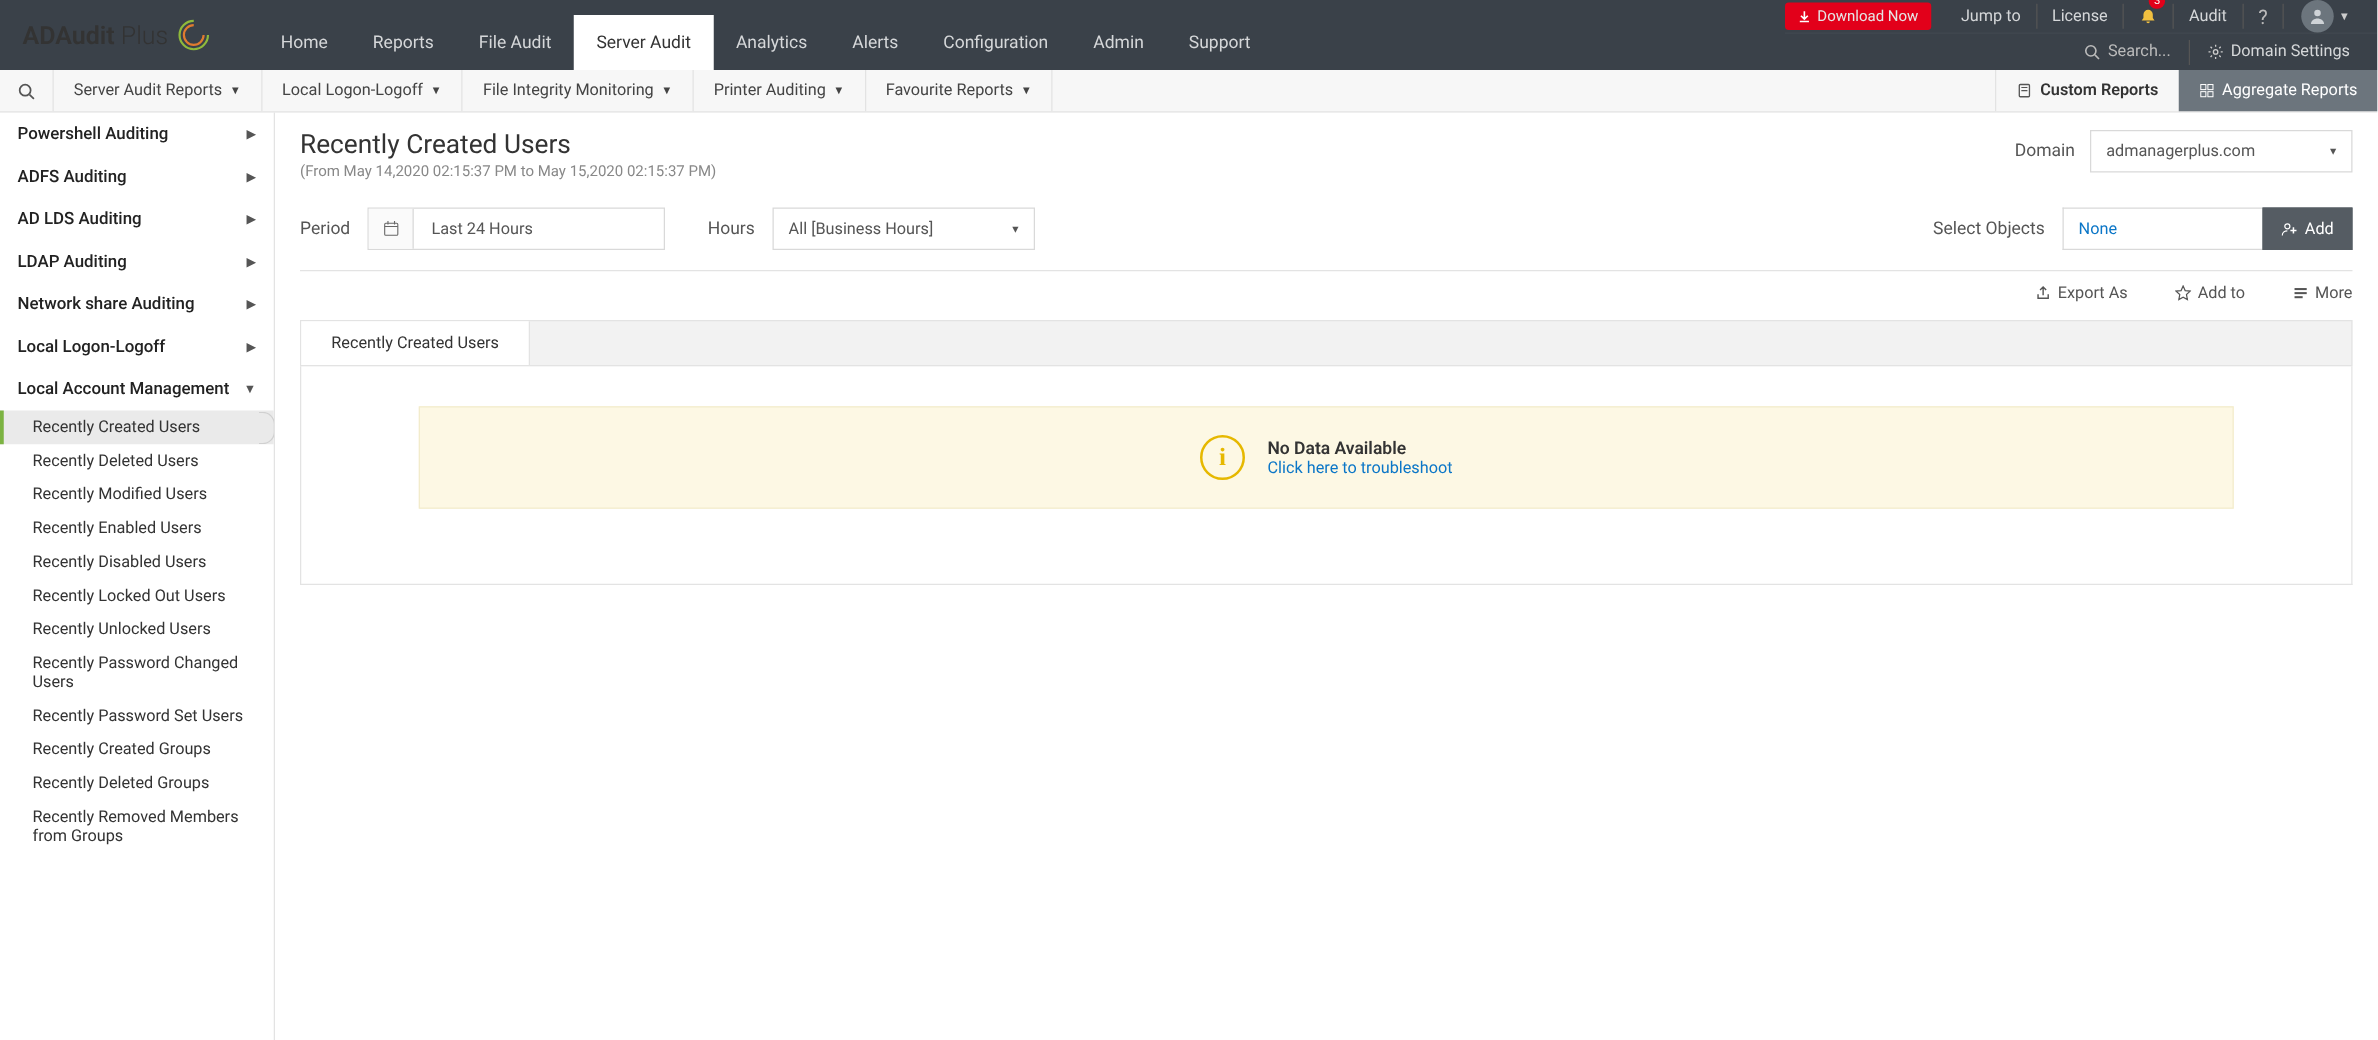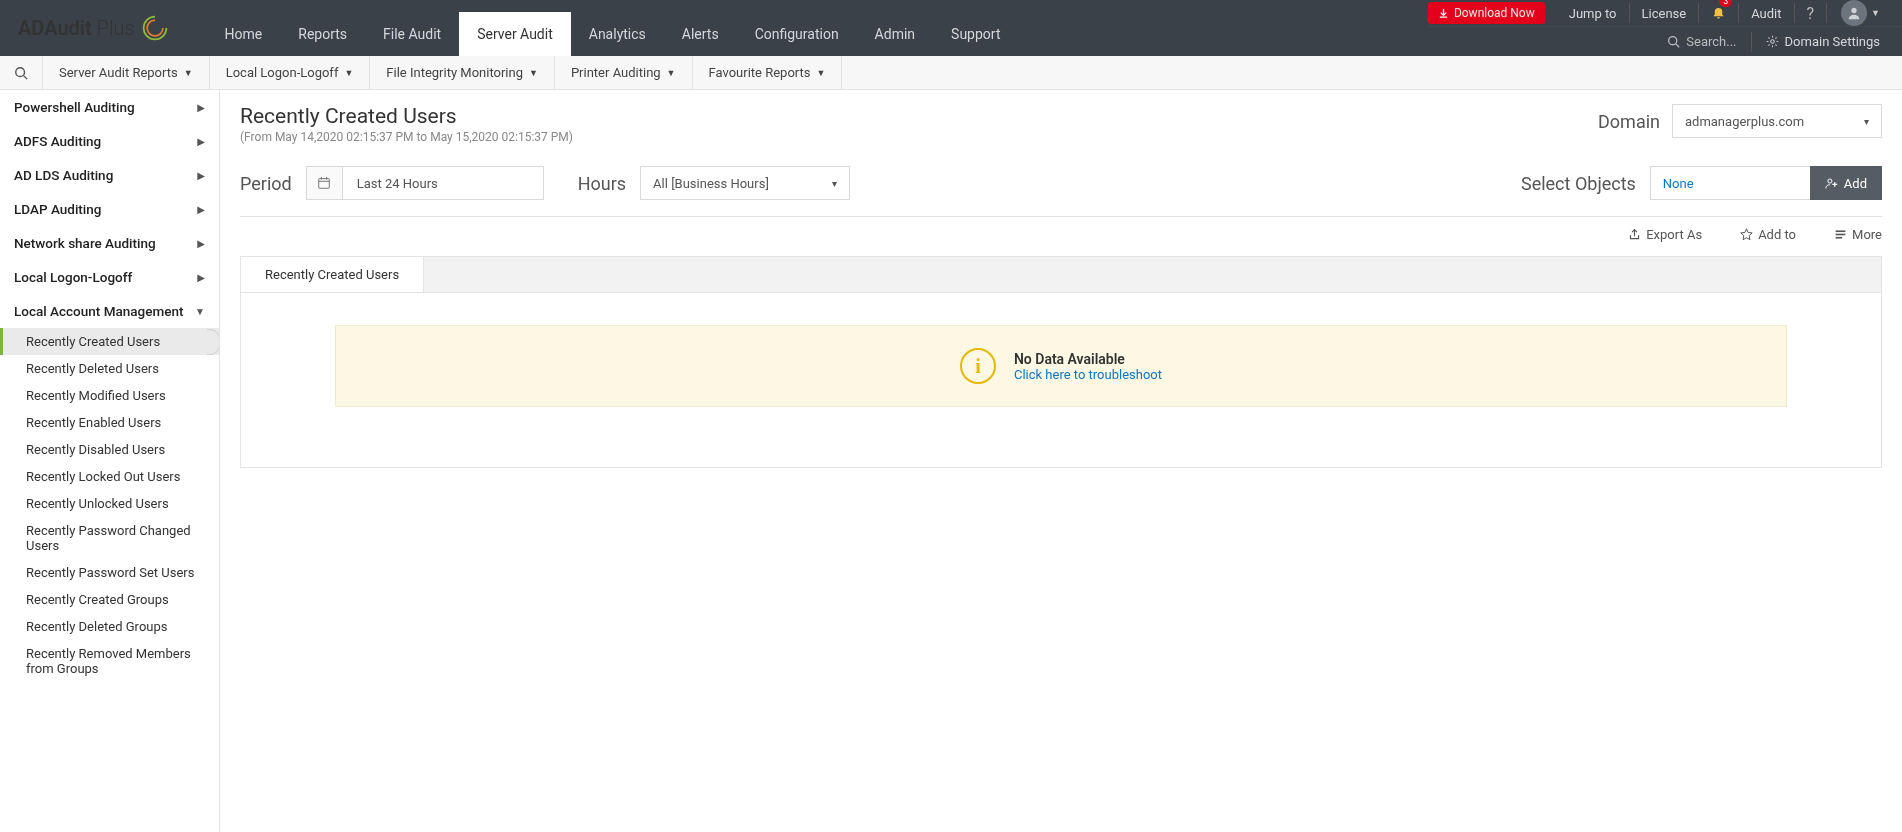--- a/index.html
+++ b/index.html
@@ -41,21 +41,21 @@
 
 .main { flex: 1; padding: 14px 20px; overflow-y: auto; }
 .page-title { font-size: 21px; color: #333; font-weight: 400; }
 .page-sub { color: #888; font-size: 12px; margin-top: 2px; }
 .title-row { display: flex; align-items: flex-start; }
 .domain-box { margin-left: auto; display: flex; align-items: center; gap: 12px; }
 .domain-select { border: 1px solid #d9d9d9; height: 34px; display: flex; align-items: center; padding: 0 12px; min-width: 210px; justify-content: space-between; cursor: pointer; color: #555; }
 
 .filter-row { display: flex; align-items: center; margin-top: 22px; gap: 34px; border-bottom: 1px solid #e3e3e3; padding-bottom: 16px; }
 .filter-block { display: flex; align-items: center; gap: 14px; }
-.filter-label { color: #555; font-size: 18px; }
+.filter-label { color: #555; font-size: 14px; }
 .period-input { display: flex; border: 1px solid #d9d9d9; height: 34px; }
 .period-input .cal { width: 36px; display: flex; align-items: center; justify-content: center; border-right: 1px solid #d9d9d9; color: #666; background:#fafafa; }
 .period-input .val { padding: 0 14px; display: flex; align-items: center; min-width: 200px; color: #555; }
 .select-box { border: 1px solid #d9d9d9; height: 34px; display: flex; align-items: center; padding: 0 12px; min-width: 210px; justify-content: space-between; cursor: pointer; color: #555; }
 .objects-input { border: 1px solid #d9d9d9; border-right: none; height: 34px; padding: 0 12px; min-width: 160px; display: flex; align-items: center; color: #0b76c7; }
 .add-btn { background: #555c63; color: #fff; height: 34px; padding: 0 14px; display: flex; align-items: center; gap: 6px; cursor: pointer; border:1px solid #555c63;}
 
 .actions-row { display: flex; justify-content: flex-end; gap: 38px; margin-top: 10px; color: #555; }
 .action-link { display: flex; align-items: center; gap: 5px; cursor: pointer; font-size: 13px; }
 
@@ -180,20 +180,39 @@
         <span class="caret">▼</span>
       </div>
     <div class="sub-item">
         <span>Printer Auditing</span>
         <span class="caret">▼</span>
       </div>
     <div class="sub-item">
         <span>Favourite Reports</span>
         <span class="caret">▼</span>
       </div>
+  </div>
+  <div class="sub-right">
+    <div class="custom-reports-btn">
+      <svg width="13" height="13" viewBox="0 0 16 16">
+          <rect x="3" y="2" width="10" height="12" rx="1" fill="none" stroke="#555" stroke-width="1.3"></rect>
+          <line x1="5" y1="5" x2="11" y2="5" stroke="#555"></line>
+          <line x1="5" y1="8" x2="11" y2="8" stroke="#555"></line>
+        </svg>
+      <span>Custom Reports</span>
+    </div>
+    <div class="aggregate-btn">
+      <svg width="13" height="13" viewBox="0 0 16 16">
+          <rect x="2" y="2" width="5" height="5" fill="none" stroke="#fff"></rect>
+          <rect x="9" y="2" width="5" height="5" fill="none" stroke="#fff"></rect>
+          <rect x="2" y="9" width="5" height="5" fill="none" stroke="#fff"></rect>
+          <rect x="9" y="9" width="5" height="5" fill="none" stroke="#fff"></rect>
+        </svg>
+      <span>Aggregate Reports</span>
+    </div>
   </div>
 </div>
 
 <div class="body-row">
 
   <div class="sidebar">
     <div class="side-group">
         <span>Powershell Auditing</span>
         <span class="chev">▶</span>
       </div>

